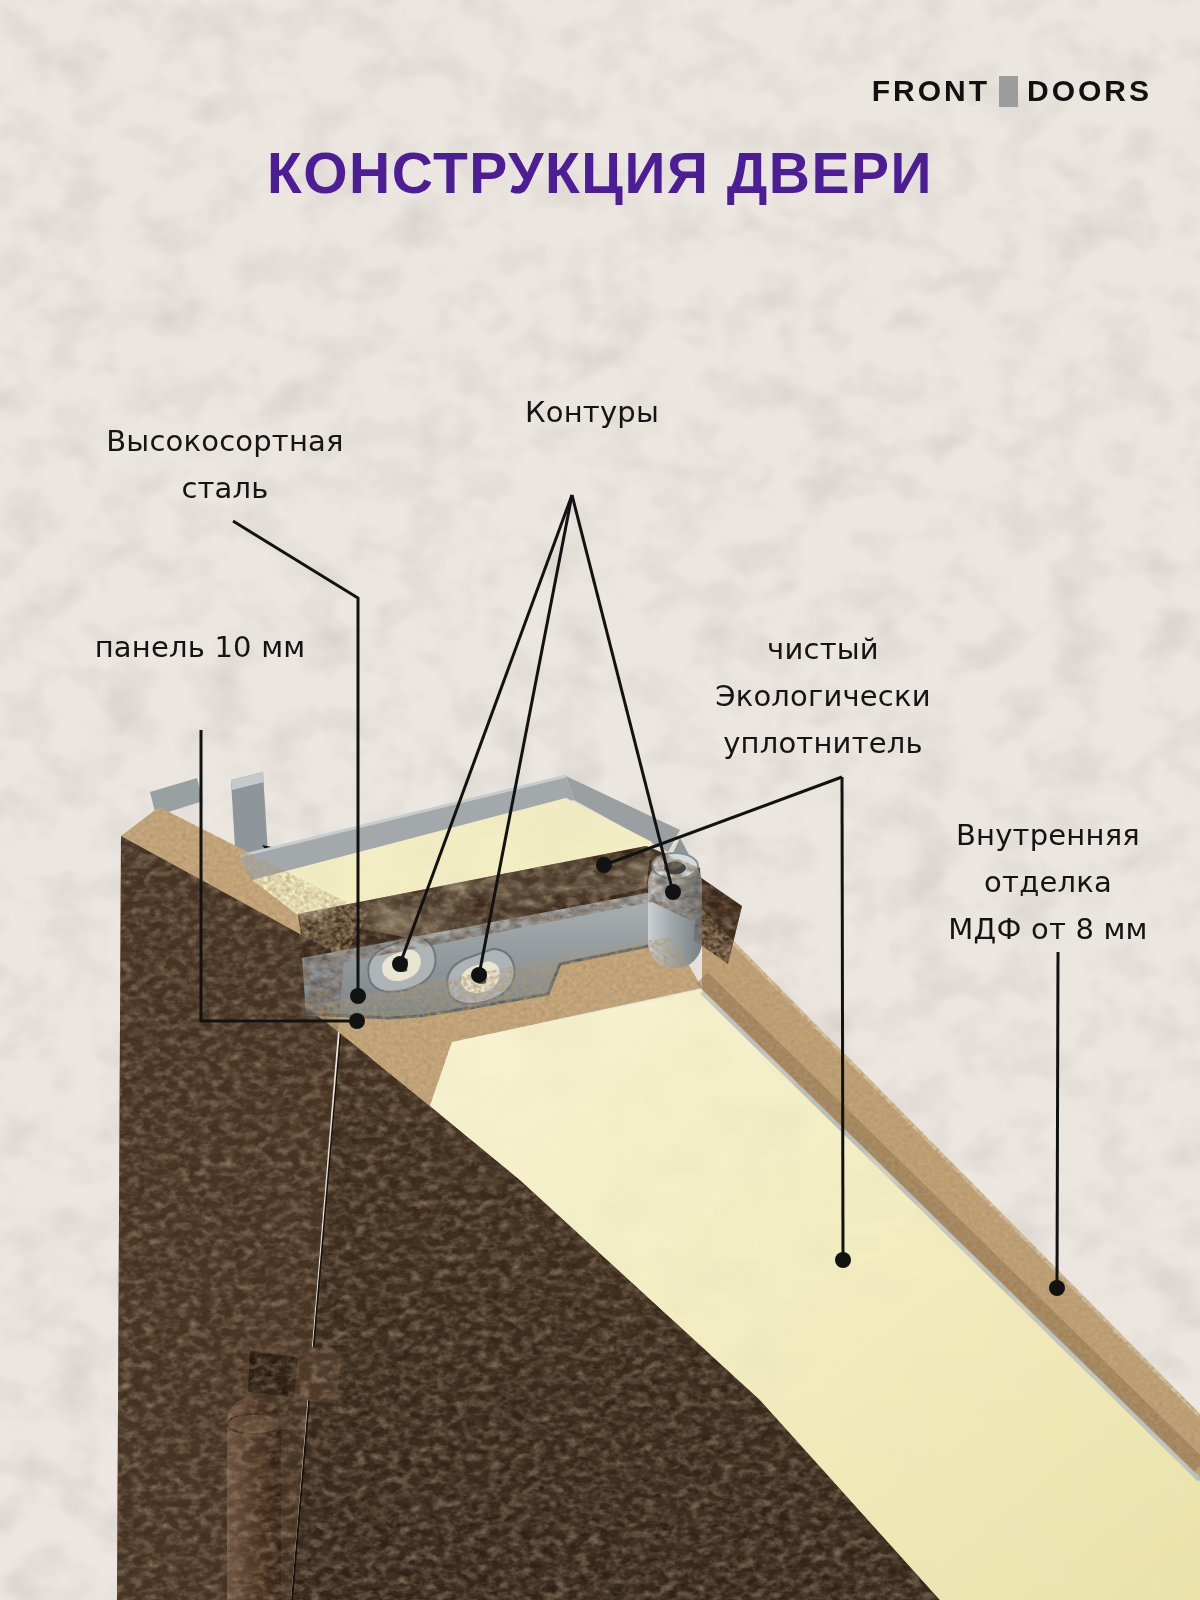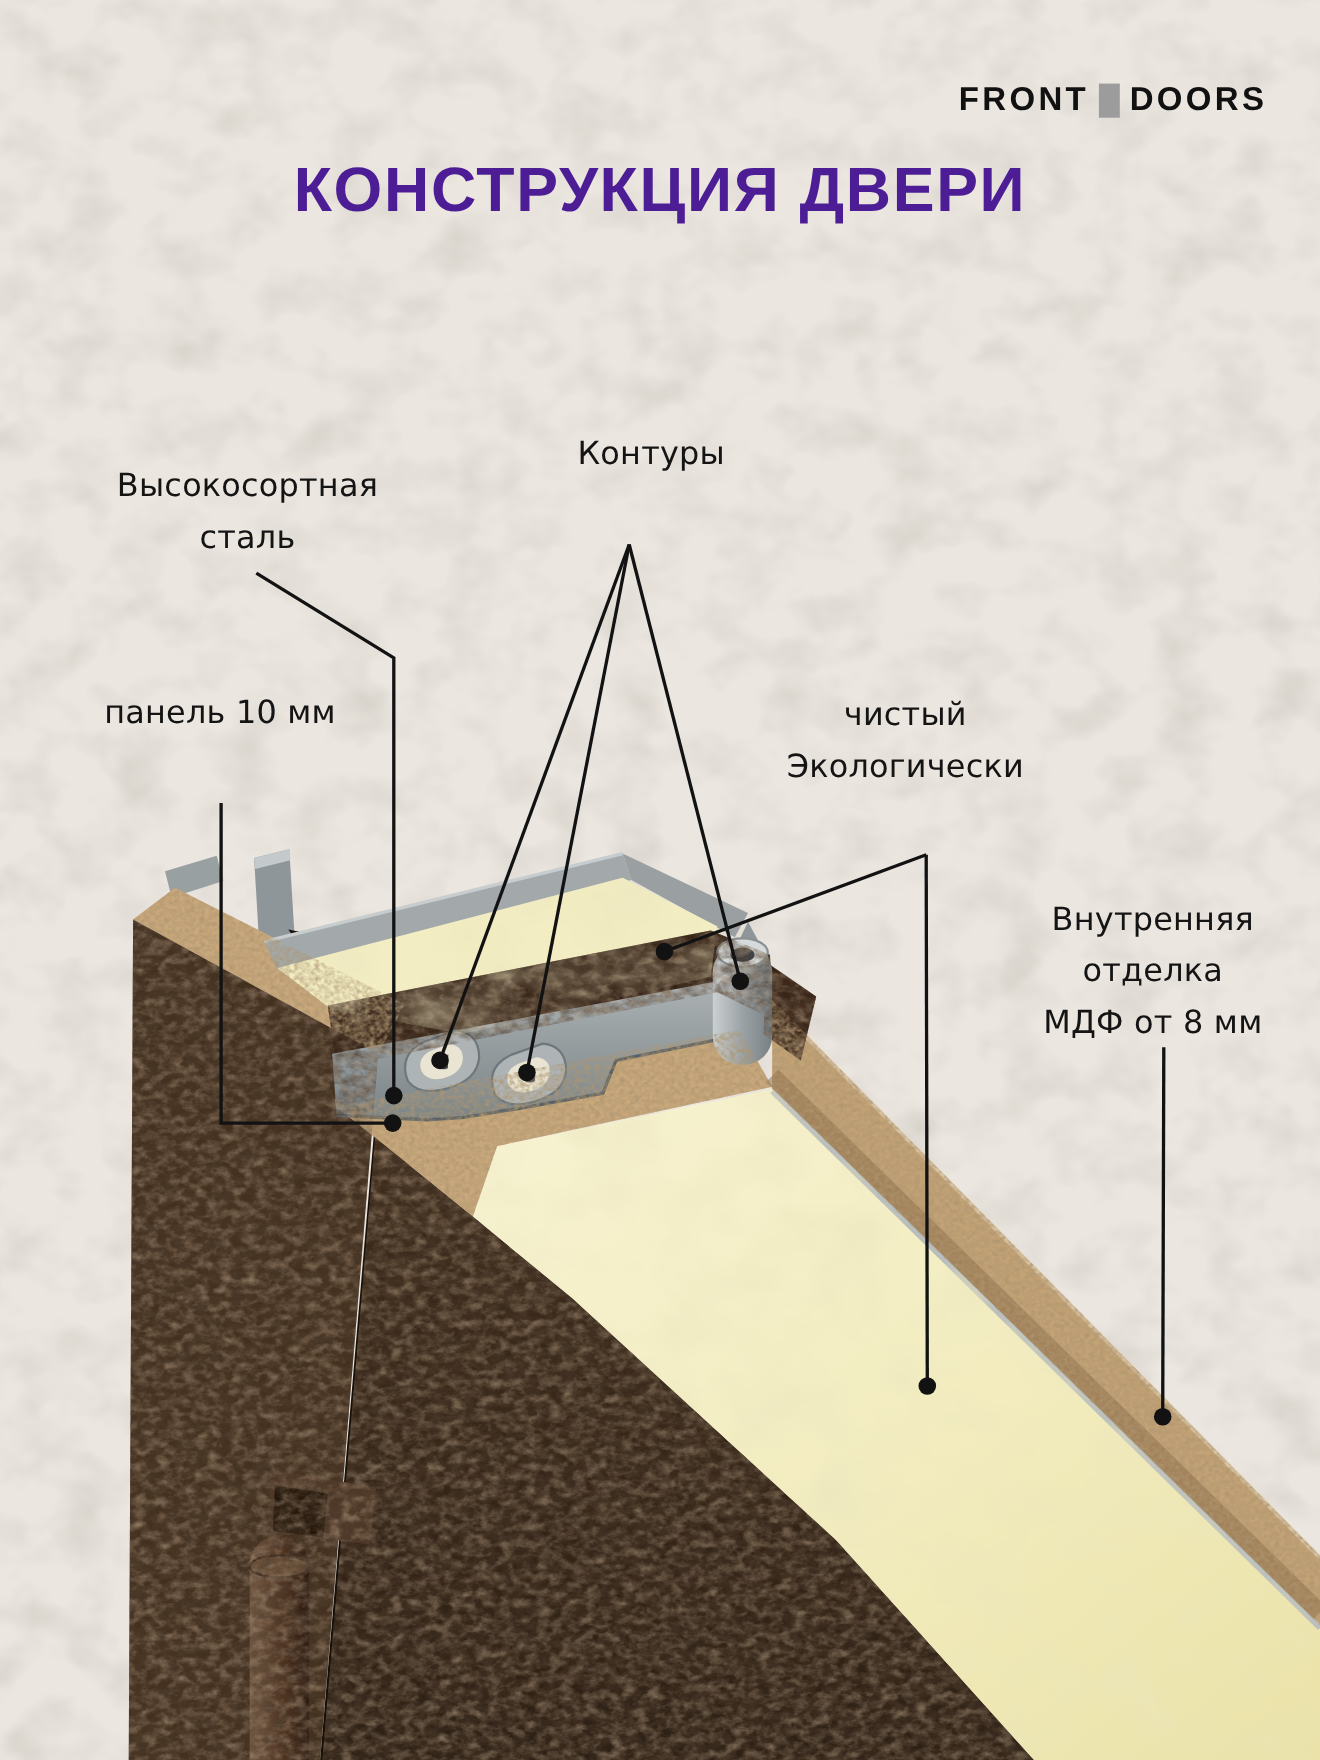--- a/index.html
+++ b/index.html
@@ -245,20 +245,21 @@
       <span>Контуры</span>
     </div>
 
     <div class="label label-panel">
       <span>панель 10 мм</span>
     </div>
 
     <div class="label label-eco">
       <span>чистый</span>
       <span>Экологически</span>
+      <span>уплотнитель</span>
     </div>
 
     <div class="label label-mdf">
       <span>Внутренняя</span>
       <span>отделка</span>
       <span>МДФ от 8 мм</span>
     </div>
   </div>
 
 </div>

